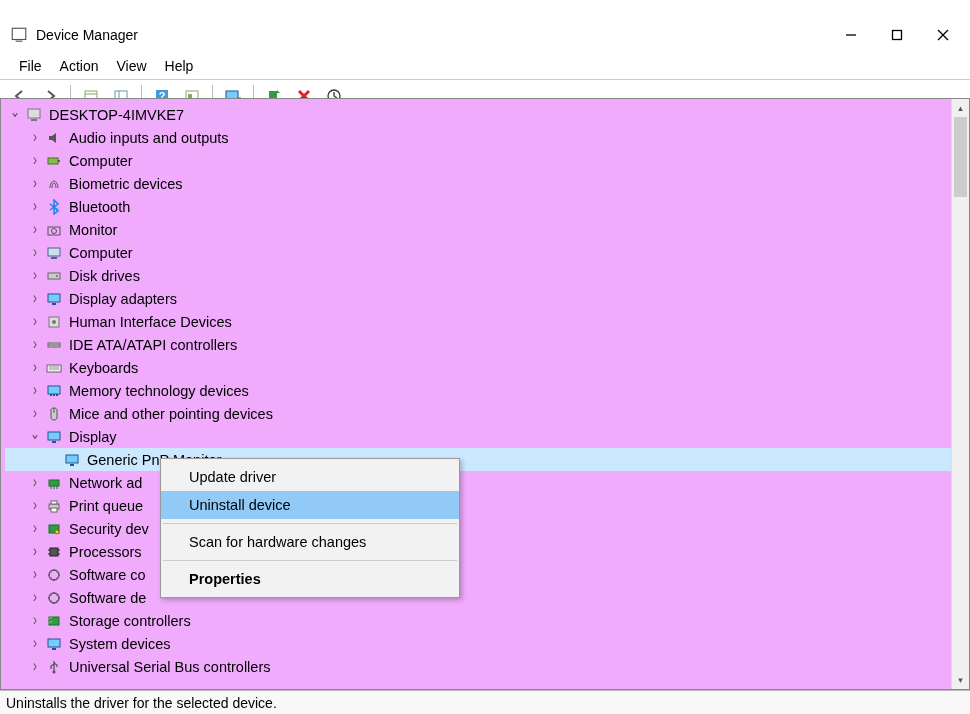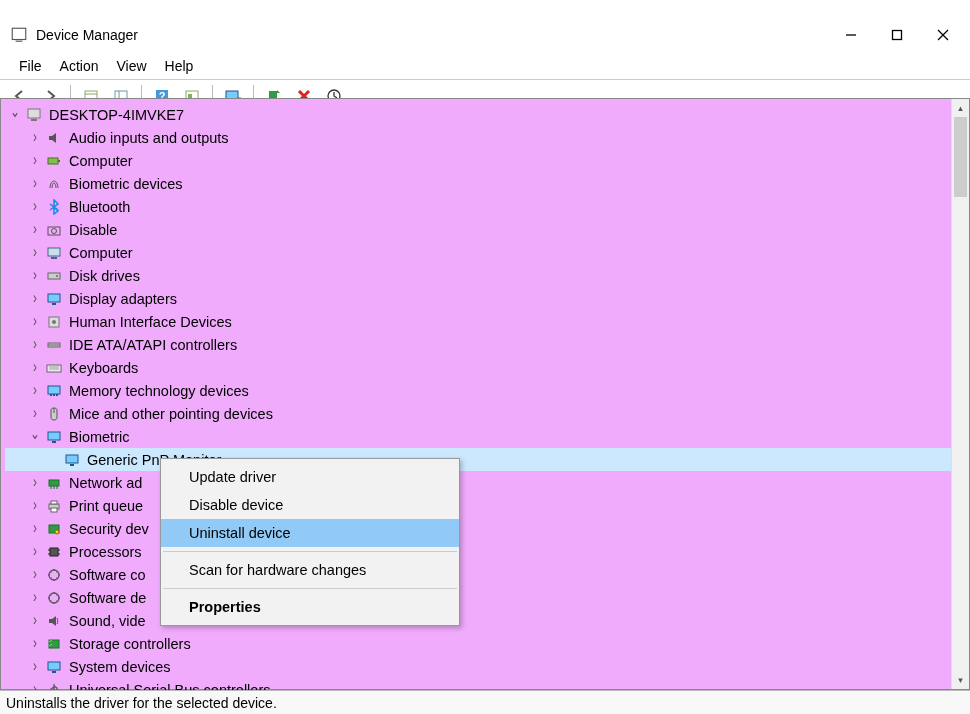--- a/index.html
+++ b/index.html
@@ -201,21 +201,21 @@
         <span class="nlabel">Bluetooth</span>
       </div>
       <div class="node" style="padding-left:22px">
         <span class="exp closed"></span>
         <span class="nicon">
           <svg width="16" height="16" viewBox="0 0 16 16">
             <rect x="2" y="5" width="12" height="8" fill="none" stroke="#555"></rect>
             <circle cx="8" cy="9" r="2.5" fill="none" stroke="#555"></circle>
           </svg>
         </span>
-        <span class="nlabel">Disable</span>
+        <span class="nlabel">Monitor</span>
       </div>
       <div class="node" style="padding-left:22px">
         <span class="exp closed"></span>
         <span class="nicon">
           <svg width="16" height="16" viewBox="0 0 16 16">
             <rect x="2" y="3" width="12" height="8" fill="#cde" stroke="#468"></rect>
             <rect x="5" y="12" width="6" height="2" fill="#468"></rect>
           </svg>
         </span>
         <span class="nlabel">Computer</span>
@@ -294,21 +294,21 @@
         <span class="nlabel">Mice and other pointing devices</span>
       </div>
       <div class="node" style="padding-left:22px">
         <span class="exp open"></span>
         <span class="nicon">
           <svg width="16" height="16" viewBox="0 0 16 16">
             <rect x="2" y="3" width="12" height="8" fill="#7cf" stroke="#258"></rect>
             <rect x="6" y="12" width="4" height="2" fill="#258"></rect>
           </svg>
         </span>
-        <span class="nlabel">Biometric</span>
+        <span class="nlabel">Display</span>
       </div>
       <div class="node sel" style="padding-left:58px">
         <span class="nicon">
           <svg width="16" height="16" viewBox="0 0 16 16">
             <rect x="2" y="3" width="12" height="8" fill="#7cf" stroke="#258"></rect>
             <rect x="6" y="12" width="4" height="2" fill="#258"></rect>
           </svg>
         </span>
         <span class="nlabel">Generic PnP Monitor</span>
       </div>
@@ -375,30 +375,20 @@
             <circle cx="8" cy="8" r="5" fill="none" stroke="#555" stroke-width="1.3"></circle>
             <path d="M8 2v2M8 12v2M2 8h2M12 8h2M4 4l1.5 1.5M12 12l-1.5-1.5M4 12l1.5-1.5M12 4l-1.5 1.5" stroke="#555"></path>
           </svg>
         </span>
         <span class="nlabel">Software de</span>
       </div>
       <div class="node" style="padding-left:22px">
         <span class="exp closed"></span>
         <span class="nicon">
           <svg width="16" height="16" viewBox="0 0 16 16">
-            <path d="M3 6h3l4-3v10l-4-3H3z" fill="#555"></path>
-            <path d="M11 5c1 1 1 5 0 6" fill="none" stroke="#555"></path>
-          </svg>
-        </span>
-        <span class="nlabel">Sound, vide</span>
-      </div>
-      <div class="node" style="padding-left:22px">
-        <span class="exp closed"></span>
-        <span class="nicon">
-          <svg width="16" height="16" viewBox="0 0 16 16">
             <rect x="3" y="4" width="10" height="8" fill="#394" stroke="#172"></rect>
             <path d="M3 6l3-2M3 10l3-2" stroke="#8d5"></path>
           </svg>
         </span>
         <span class="nlabel">Storage controllers</span>
       </div>
       <div class="node" style="padding-left:22px">
         <span class="exp closed"></span>
         <span class="nicon">
           <svg width="16" height="16" viewBox="0 0 16 16">
@@ -421,21 +411,20 @@
     </div>
   <div class="scrollbar">
     <div class="up">▴</div>
     <div class="thumb"></div>
     <div class="down" style="position:absolute;bottom:0;left:0;right:0">▾</div>
   </div>
 </div>
 
 <div class="ctxmenu">
   <div class="ctxitem">Update driver</div>
-  <div class="ctxitem">Disable device</div>
   <div class="ctxitem hover">Uninstall device</div>
   <div class="ctxsep"></div>
   <div class="ctxitem">Scan for hardware changes</div>
   <div class="ctxsep"></div>
   <div class="ctxitem bold">Properties</div>
 </div>
 
 <div class="statusbar">
   <span>Uninstalls the driver for the selected device.</span>
 </div>

